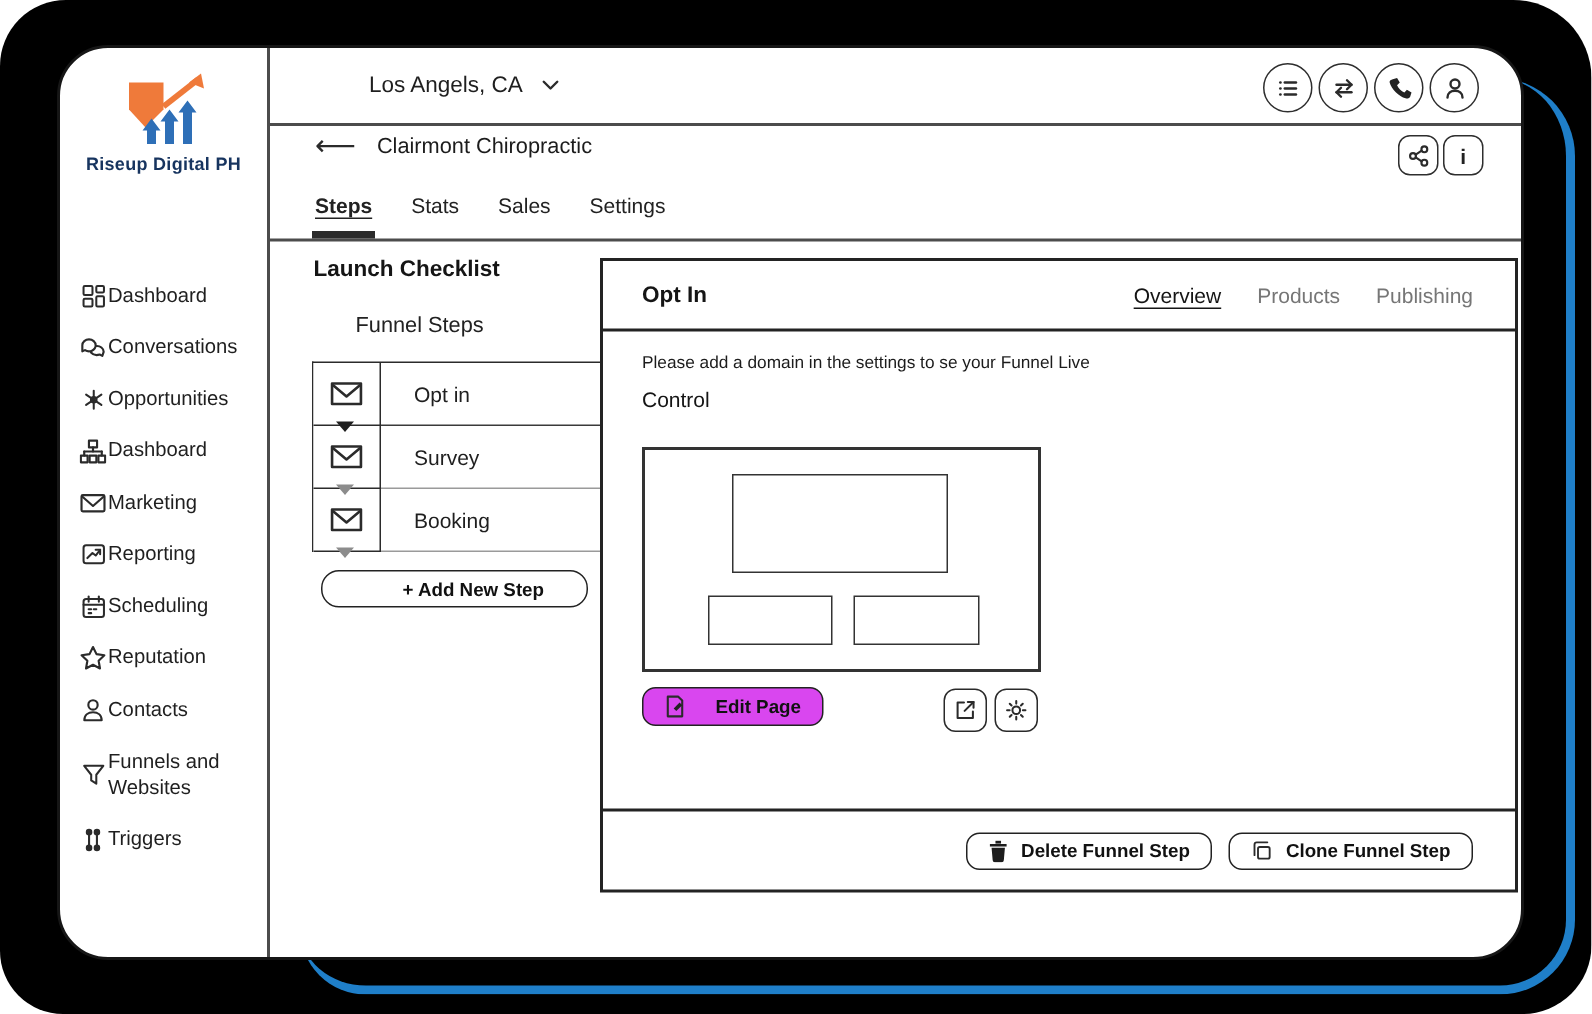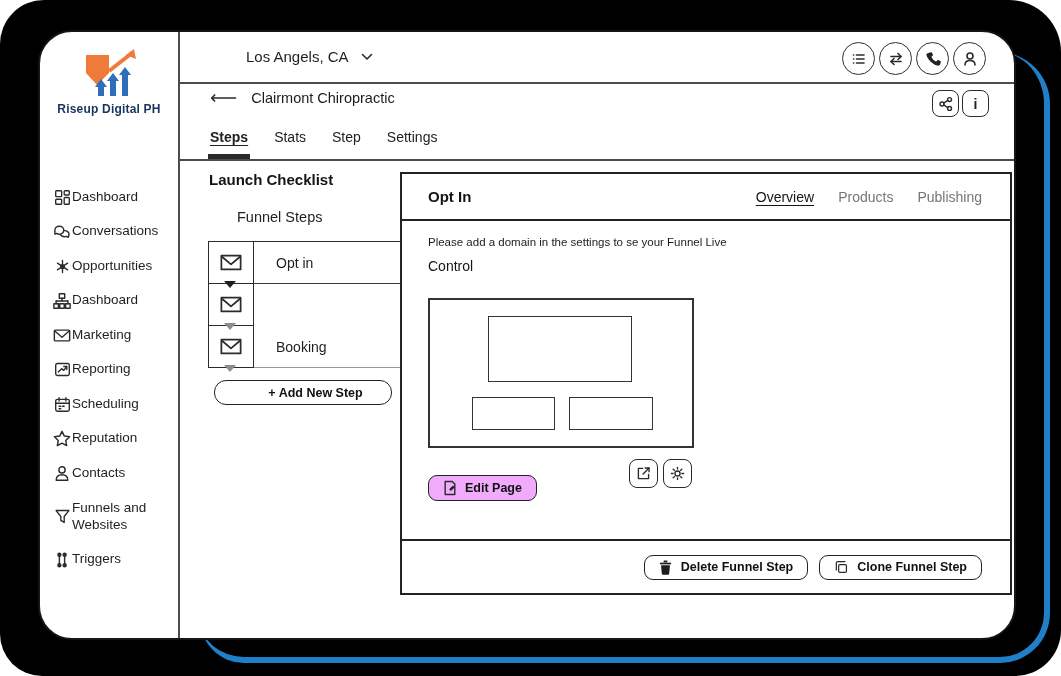--- a/index.html
+++ b/index.html
@@ -85,23 +85,23 @@
   .p-title { font-size:15px; font-weight:bold; color:#151515; }
   .p-tabs { margin-left:auto; display:flex; gap:24px; font-size:14px; }
   .p-tabs .ptab { color:#767676; cursor:pointer; }
   .p-tabs .ptab.active { color:#151515; font-weight:normal; text-decoration:underline; text-underline-offset:3px; }
   .p-notice { position:absolute; left:26px; top:62px; font-size:11.5px; color:#1c1c1c; }
   .p-section { position:absolute; left:26px; top:84px; font-size:14px; font-weight:normal; color:#151515; }
   .preview { position:absolute; left:26px; top:124px; width:266px; height:150px; border:2px solid #333; }
   .pr1 { position:absolute; left:58px;  top:16px; width:144px; height:66px; border:1.8px solid #333; }
   .pr2 { position:absolute; left:42px;  top:97px; width:83px;  height:33px; border:1.8px solid #333; }
   .pr3 { position:absolute; left:139px; top:97px; width:84px;  height:33px; border:1.8px solid #333; }
-  .edit-btn { position:absolute; left:26px; top:301px; height:26px; padding:0 14px;
-              border:1.9px solid #222; border-radius:9px; background:#f0abfc; display:flex;
-              align-items:center; gap:8px; font-size:12.5px; font-weight:600; color:#111;
+  .edit-btn { position:absolute; left:26px; top:284px; height:26px; padding:0 14px;
+              border:1.9px solid #222; border-radius:9px; background:#d946ef; display:flex;
+              align-items:center; gap:20px; font-size:12.5px; font-weight:600; color:#111;
               cursor:pointer; font-family:inherit; }
   .mini-btn { position:absolute; top:285px; width:29px; height:29px; border:1.9px solid #2a2a2a;
               border-radius:8px; background:#fff; display:flex; align-items:center; justify-content:center; cursor:pointer; }
   .mini-btn.ext { left:227px; }
   .mini-btn.gear { left:261px; }
   .p-foot { position:absolute; left:0; right:0; bottom:0; height:54px; border-top:2px solid #232323;
             display:flex; align-items:center; justify-content:flex-end; gap:11px; padding-right:28px; }
   .foot-btn { height:25px; padding:0 14px; border:1.8px solid #222; border-radius:9px; background:#fff;
               display:flex; align-items:center; gap:9px; font-size:12.5px; font-weight:600; color:#111;
               cursor:pointer; font-family:inherit; }
@@ -183,21 +183,21 @@
         </svg>
       </div>
       <div class="sqbtn">
         <span>i</span>
       </div>
     </div>
 
     <div class="navtabs">
       <span class="tab active">Steps</span>
       <span class="tab">Stats</span>
-      <span class="tab">Step</span>
+      <span class="tab">Sales</span>
       <span class="tab">Settings</span>
     </div>
     <div class="tab-indicator"></div>
 
     <div class="menu">
       <div class="mitem">
         <span class="micon">
           <svg class="ic" width="17" height="17" viewBox="0 0 20 20">
               <rect x="2" y="2" width="7" height="7" rx="1"></rect>
               <rect x="12" y="2" width="6" height="5" rx="1"></rect>
@@ -328,20 +328,21 @@
         </span>
         <span class="scell">Opt in</span>
       </div>
       <div class="srow r2">
         <span class="icell">
           <svg class="ic" width="22" height="17" viewBox="0 0 24 18" style="stroke-width:1.9">
               <rect x="1.5" y="1.5" width="21" height="15"></rect>
               <polyline points="2.5,3 12,11 21.5,3"></polyline>
             </svg>
         </span>
+        <span class="scell">Survey</span>
       </div>
       <div class="srow r3">
         <span class="icell">
           <svg class="ic" width="22" height="17" viewBox="0 0 24 18" style="stroke-width:1.9">
               <rect x="1.5" y="1.5" width="21" height="15"></rect>
               <polyline points="2.5,3 12,11 21.5,3"></polyline>
             </svg>
         </span>
         <span class="scell">Booking</span>
       </div>

